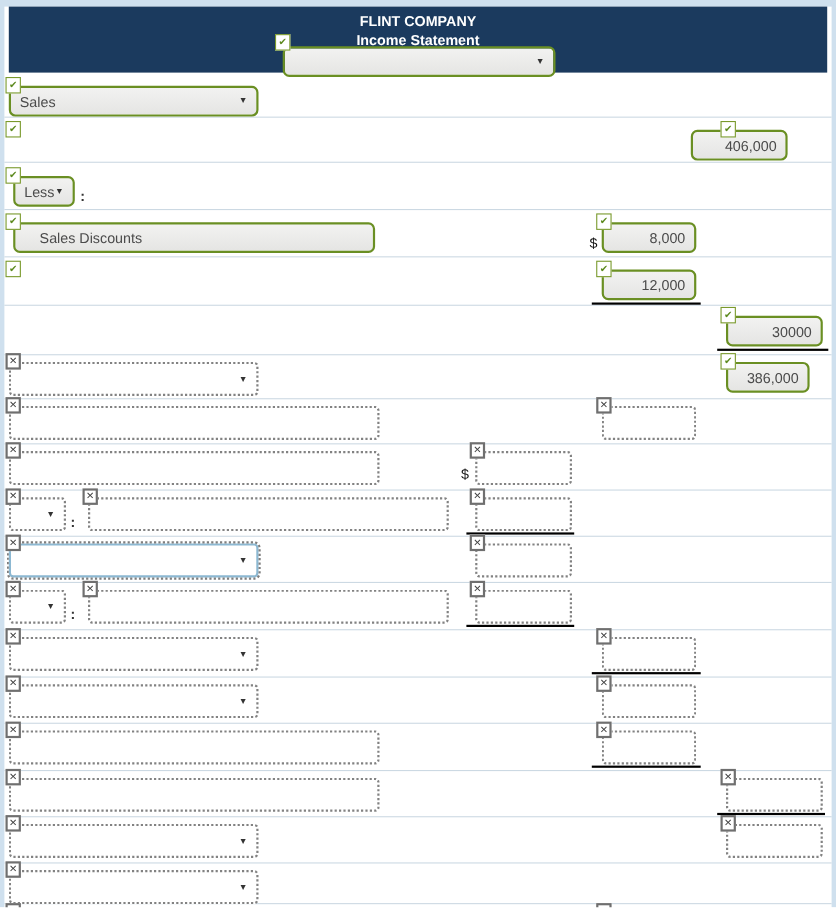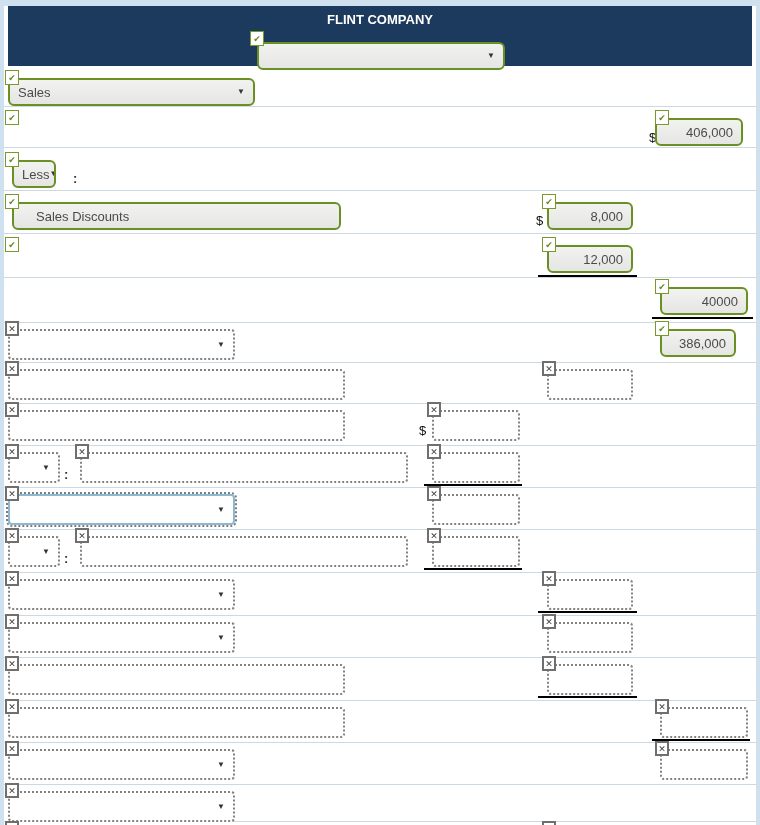--- a/index.html
+++ b/index.html
@@ -31,20 +31,21 @@
 <body>
 
 <div class="page">
 
   <div class="fs" style="left:0;top:0;width:760px;height:6px"></div>
   <div class="fs" style="left:0;top:0;width:4px;height:825px"></div>
   <div class="fs" style="left:756px;top:0;width:4px;height:825px"></div>
 
   <div class="navy">
     <div>FLINT COMPANY</div>
+    <div class="line2">Income Statement</div>
   </div>
   <span class="cb ok" style="left:250px;top:31px">✔</span>
   <div class="gsel" style="left:257px;top:42px;width:248px">
     <span class="arrow">▼</span>
   </div>
 
   <div class="divider" style="top:106px"></div>
   <div class="divider" style="top:147px"></div>
   <div class="divider" style="top:190px"></div>
   <div class="divider" style="top:233px"></div>
@@ -57,50 +58,50 @@
   <div class="divider" style="top:529px"></div>
   <div class="divider" style="top:572px"></div>
   <div class="divider" style="top:615px"></div>
   <div class="divider" style="top:657px"></div>
   <div class="divider" style="top:700px"></div>
   <div class="divider" style="top:742px"></div>
   <div class="divider" style="top:784px"></div>
   <div class="divider" style="top:821px"></div>
 
   <span class="cb ok" style="left:5px;top:70px">✔</span>
-  <div class="gsel" style="left:8px;top:78px;width:247px">
+  <div class="gsel" style="left:8px;top:78px;width:227px">
     <span>Sales</span>
     <span class="arrow">▼</span>
   </div>
 
   <span class="cb ok" style="left:5px;top:110px">✔</span>
   <span class="cb ok" style="left:655px;top:110px">✔</span>
   <span class="dollar" style="left:649px;top:130px">$</span>
-  <div class="ginp num" style="left:655px;top:118px;width:88px">406,000</div>
+  <div class="ginp num" style="left:628px;top:118px;width:88px">406,000</div>
 
   <span class="cb ok" style="left:5px;top:152px">✔</span>
-  <div class="gsel" style="left:12px;top:160px;width:44px">
+  <div class="gsel" style="left:12px;top:160px;width:56px">
     <span>Less</span>
     <span class="arrow">▼</span>
   </div>
   <span class="colon" style="left:73px;top:171px">:</span>
 
   <span class="cb ok" style="left:5px;top:194px">✔</span>
   <div class="ginp indent" style="left:12px;top:202px;width:329px">Sales Discounts</div>
   <span class="cb ok" style="left:542px;top:194px">✔</span>
   <span class="dollar" style="left:536px;top:213px">$</span>
   <div class="ginp num" style="left:547px;top:202px;width:86px">8,000</div>
 
   <span class="cb ok" style="left:5px;top:237px">✔</span>
   <span class="cb ok" style="left:542px;top:237px">✔</span>
   <div class="ginp num" style="left:547px;top:245px;width:86px">12,000</div>
   <div class="uline" style="left:538px;top:275px;width:99px"></div>
 
   <span class="cb ok" style="left:655px;top:279px">✔</span>
-  <div class="ginp num" style="left:660px;top:287px;width:88px">40000</div>
+  <div class="ginp num" style="left:660px;top:287px;width:88px">30000</div>
   <div class="uline" style="left:652px;top:317px;width:101px"></div>
 
   <span class="cb bad" style="left:5px;top:321px">✕</span>
   <div class="dsel" style="left:8px;top:329px;width:227px">
     <span class="arrow">▼</span>
   </div>
   <span class="cb ok" style="left:655px;top:321px">✔</span>
   <div class="ginp num" style="left:660px;top:329px;width:76px">386,000</div>
 
   <span class="cb bad" style="left:5px;top:361px">✕</span>

